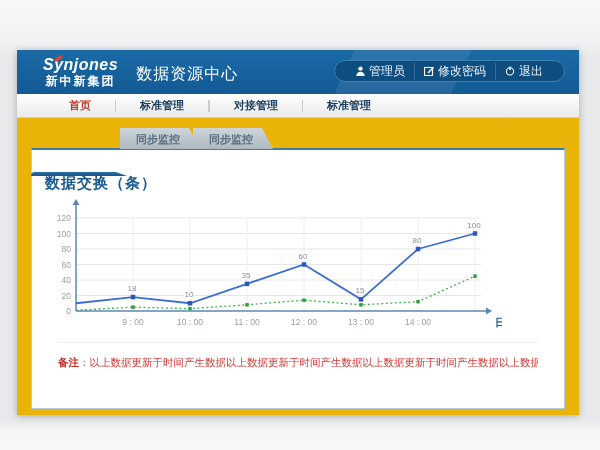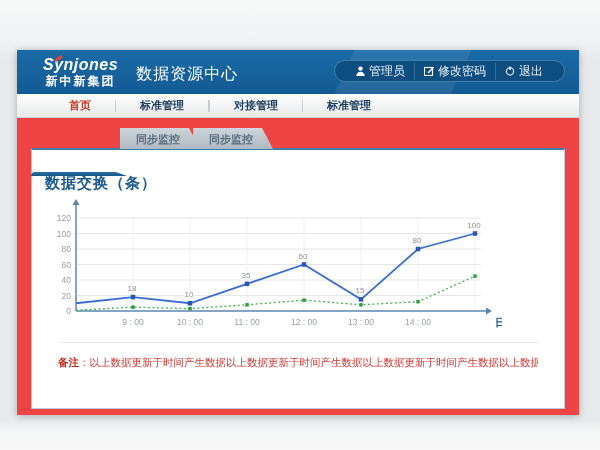--- a/index.html
+++ b/index.html
@@ -1,21 +1,21 @@
 <!DOCTYPE html>
 <html><head>
 <meta charset="utf-8">
 <style>
   * { margin:0; padding:0; box-sizing:border-box; }
   html,body { width:600px; height:450px; overflow:hidden;
     font-family:"Liberation Sans","DejaVu Sans",sans-serif; }
   body { background:linear-gradient(#f7f8f8 0px, #f2f3f4 38px, #e7e9ea 60px, #e7e9ea 420px, #f5f6f6 432px, #f8f8f8 100%); }
 
   .window { position:absolute; left:17px; top:50px; width:562px; height:365px;
-    background:#ef4444; box-shadow:0 1px 7px rgba(0,0,0,.28); }
+    background:#eab308; box-shadow:0 1px 7px rgba(0,0,0,.28); }
 
   
   .hdr { position:relative; height:44px; display:flex; align-items:center;
     background:
       linear-gradient(115deg, rgba(255,255,255,0) 58%, rgba(255,255,255,.08) 58%, rgba(255,255,255,.08) 78%, rgba(255,255,255,0) 78%),
       linear-gradient(#1a6aa6,#135a94); }
   .brand { margin-left:26px; text-align:center; line-height:1.05; color:#fff; }
   .brand .logo-top { font-size:16px; font-weight:bold; letter-spacing:.5px; font-style:italic; }
   .brand .logo-top .y-accent { color:#fff; position:relative; }
   .brand .logo-top .y-accent::after { content:""; position:absolute; left:0px; top:1px; width:9px; height:3px;

